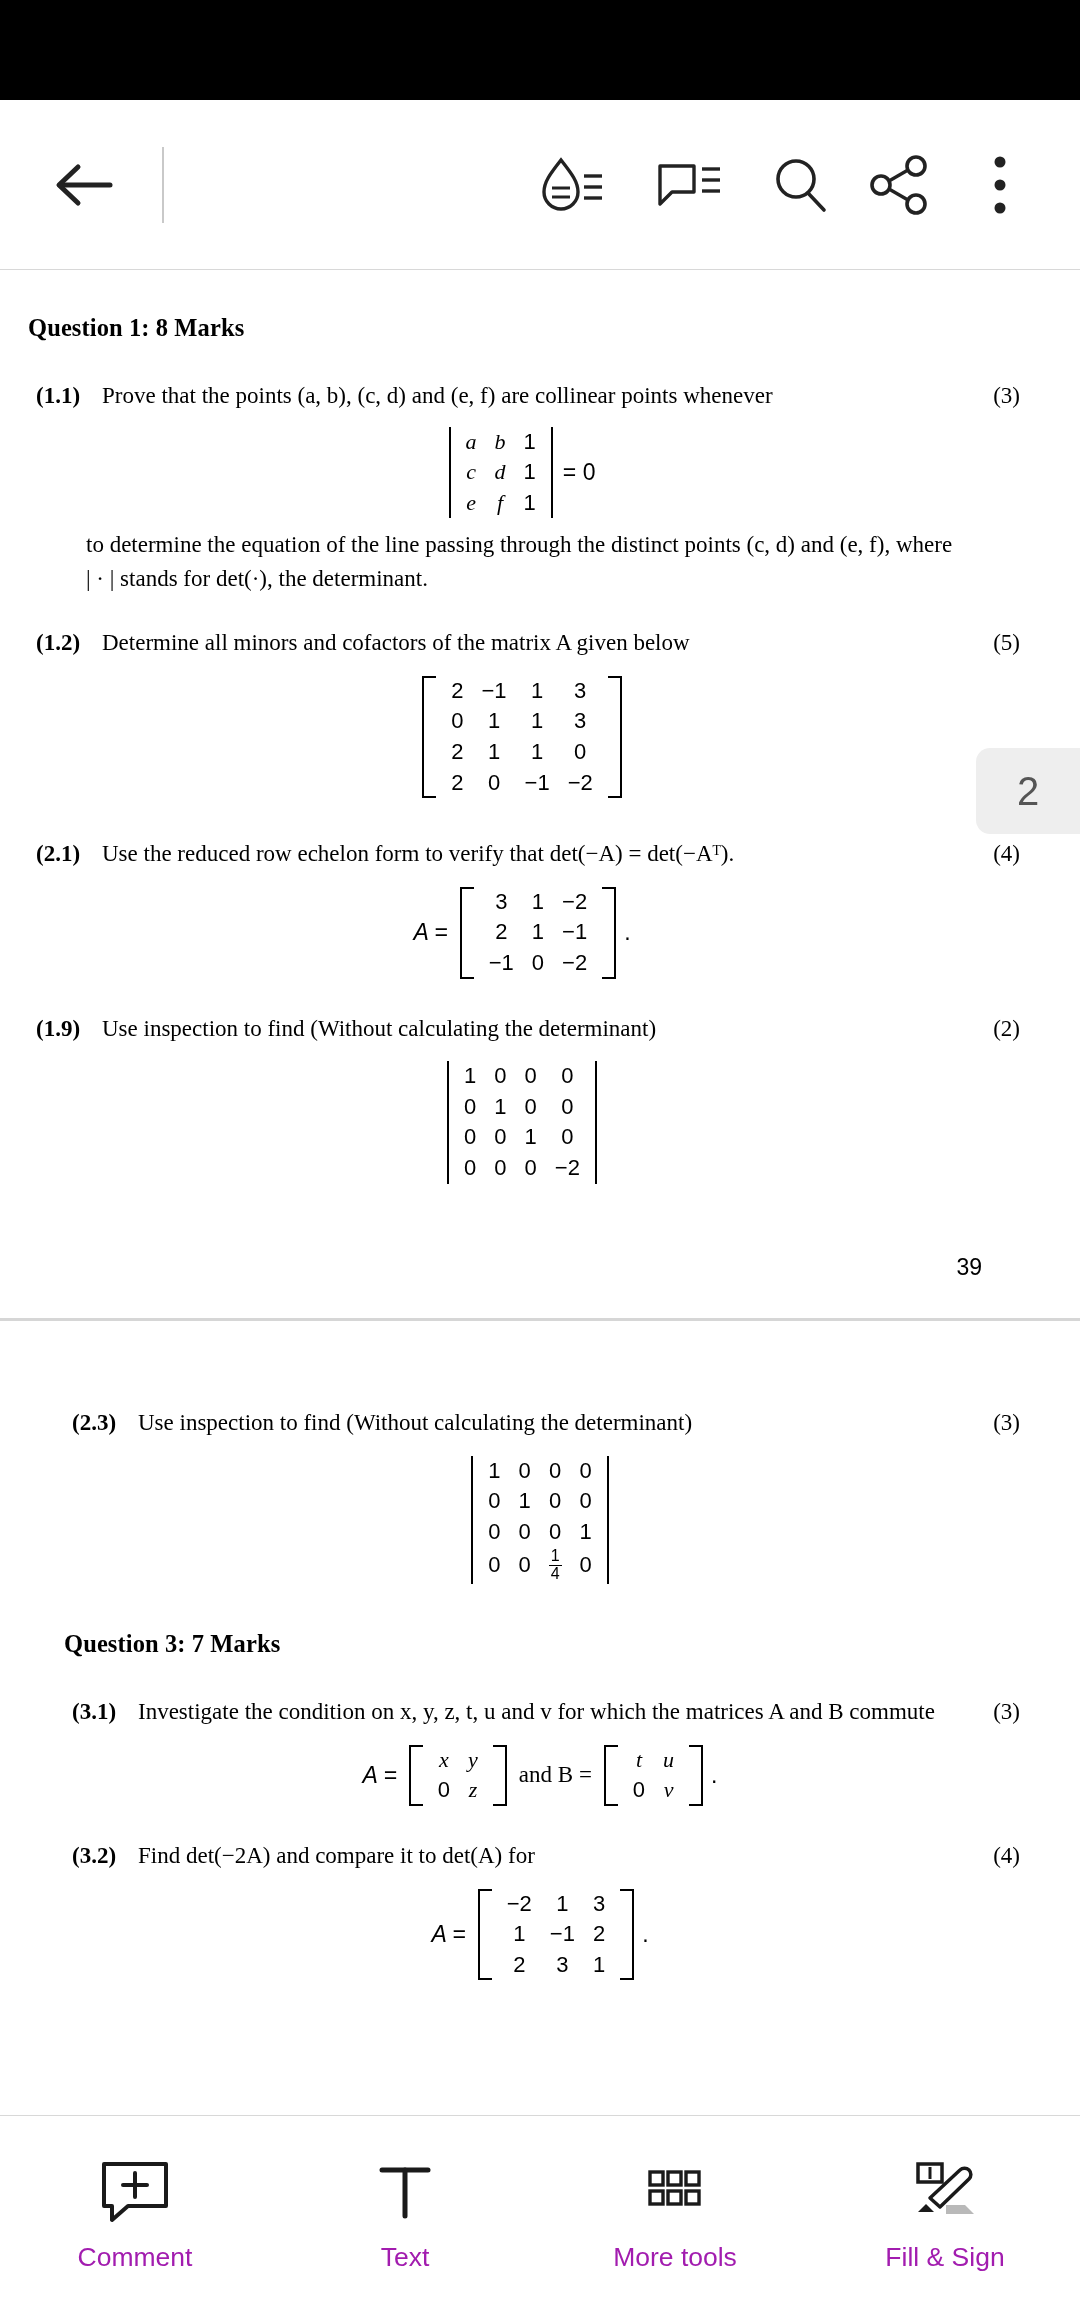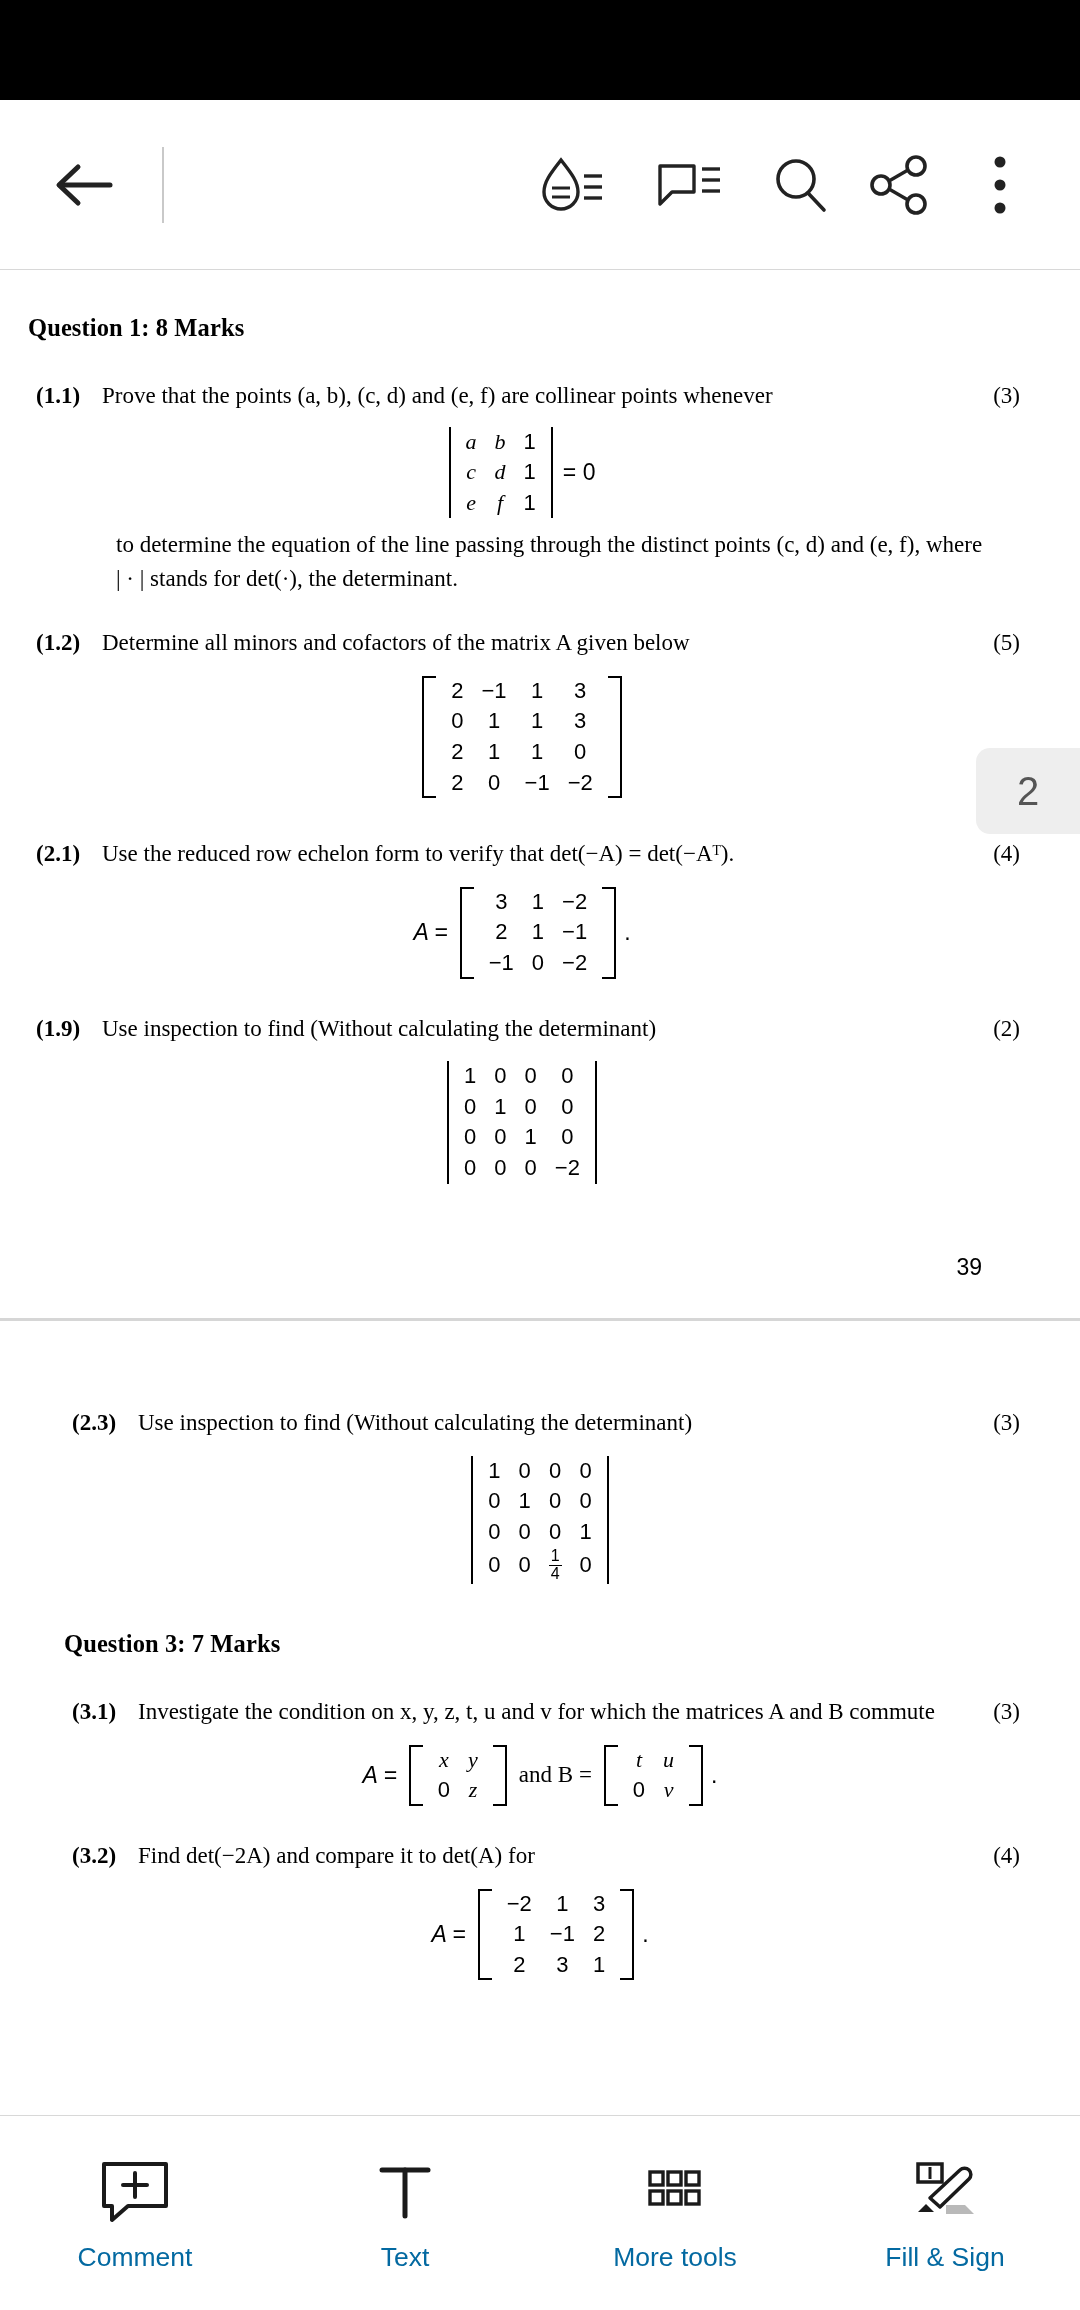--- a/index.html
+++ b/index.html
@@ -120,21 +120,21 @@
     border-top:1px solid #d8d8d8;
     display:flex;align-items:center;justify-content:space-around;
     box-sizing:border-box;
   }
   .bt-item{
     display:flex;flex-direction:column;align-items:center;justify-content:center;
     gap:18px;width:176px;
   }
   .bt-label{
     font-family:"Liberation Sans",sans-serif;
-    font-size:26.5px;color:#0369a1;
+    font-size:26.5px;color:#a21caf;
   }
   .bt-glyph{height:70px;display:flex;align-items:flex-end;justify-content:center;}
 </style>
 </head>
 <body>
 
 <div class="statusbar"></div>
 
 <div class="toolbar">
   <div class="tb-back">
@@ -222,21 +222,21 @@
               <td style="font-family:'Liberation Serif',serif;font-style:italic;">f</td>
               <td>1</td>
             </tr>
       </tbody>
         </table>
       <div class="br bar-r"></div>
       <span class="eqlbl" style="margin-left:10px;">= 0</span>
     </div>
   </div>
 
-  <div style="margin-left:92px;margin-top:10px;font-size:23px;line-height:1.45;">
+  <div style="margin-left:62px;margin-top:10px;font-size:23px;line-height:1.45;">
     <div>to determine the equation of the line passing through the distinct points (c, d) and (e, f), where</div>
     <div>| · | stands for det(·), the determinant.</div>
   </div>
 
   <div class="item" style="margin-top:32px;">
     <div class="item-num">(1.2)</div>
     <div class="item-body">Determine all minors and cofactors of the matrix A given below</div>
     <div class="item-marks">(5)</div>
   </div>
 

